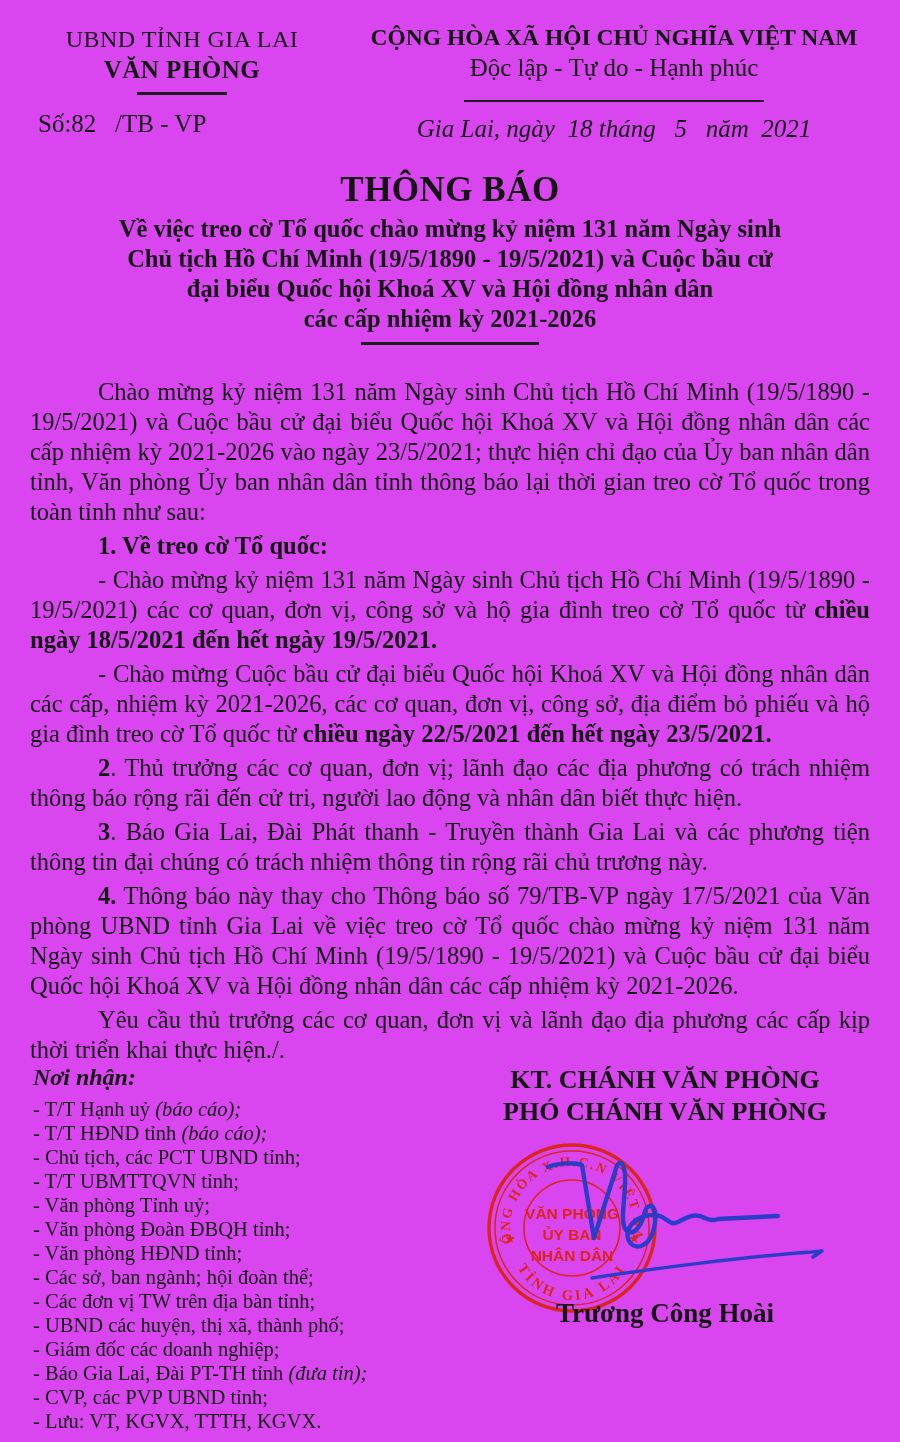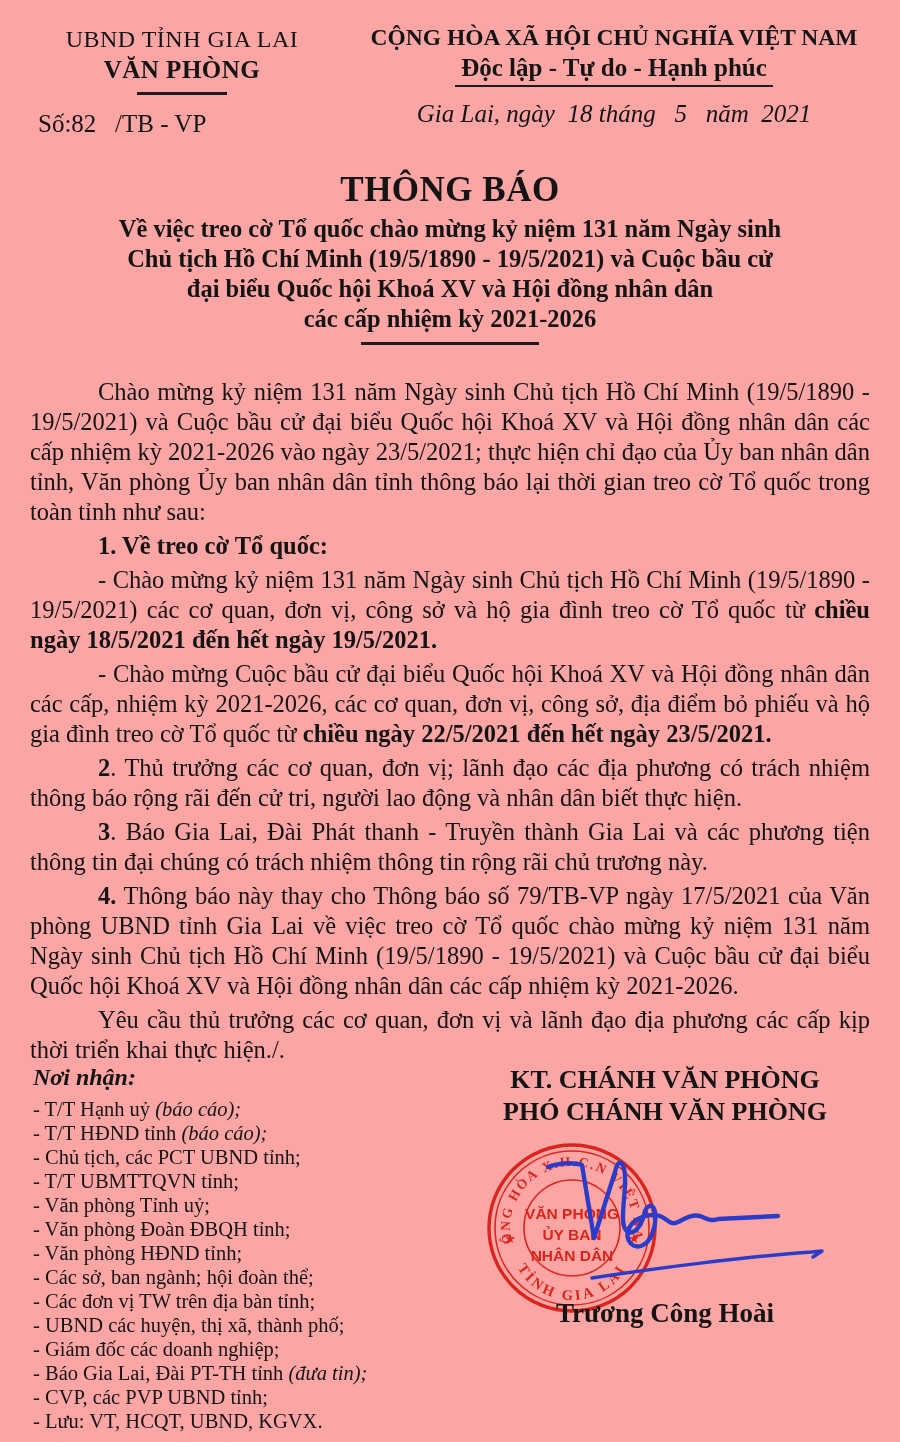--- a/index.html
+++ b/index.html
@@ -1,33 +1,33 @@
 <!DOCTYPE html>
 <html><head>
 <meta charset="utf-8">
 <style>
   * { margin:0; padding:0; box-sizing:border-box; }
   html,body { background:#ffffff; }
   .page {
-    position:relative; width:900px; height:1442px; background:#fca5a5;
+    position:relative; width:900px; height:1442px; background:#d946ef;
     font-family:"Liberation Serif", serif; color:#141414; overflow:hidden;
   }
   .abs { position:absolute; }
 
   
   .hdr-left  { left:26px; top:26px; width:312px; text-align:center; }
   .org-line1 { font-size:24px; letter-spacing:0.5px; }
   .org-line2 { font-size:25px; font-weight:bold; margin-top:3px; letter-spacing:0.5px; }
   .org-rule  { width:90px; height:2.5px; background:#1c1c1c; margin:8px auto 0; }
   .doc-number{ margin-top:15px; font-size:25px; text-align:left; padding-left:12px; white-space:pre; }
 
   .hdr-right { left:358px; top:24px; width:512px; text-align:center; }
   .nat-line1 { font-size:23.5px; font-weight:bold; }
-  .nat-line2 { display:inline-block; font-size:25px; font-weight:bold;
-               border-bottom:2.5px solid #1c1c1c; padding:0 6px 3px; margin-top:3px; }
+  .nat-line2 { display:inline-block; font-size:25px; font-weight:normal;
+               border-bottom:2.5px solid #1c1c1c; padding:0 6px 18px; margin-top:3px; }
   .dateline  { font-style:italic; font-size:25px; margin-top:13px; white-space:pre; }
 
   
   .title-block { left:30px; top:170px; width:840px; text-align:center; font-weight:bold; }
   .doc-type    { font-size:35px; letter-spacing:0.5px; }
   .title-lines { margin-top:4px; }
   .title-line  { font-size:24.5px; line-height:30px; }
   .title-rule  { width:178px; height:2.5px; background:#1c1c1c; margin:8px auto 0; }
 
   
@@ -103,21 +103,21 @@
         <p><span>- T/T UBMTTQVN tỉnh;</span></p>
         <p><span>- Văn phòng Tỉnh uỷ;</span></p>
         <p><span>- Văn phòng Đoàn ĐBQH tỉnh;</span></p>
         <p><span>- Văn phòng HĐND tỉnh;</span></p>
         <p><span>- Các sở, ban ngành; hội đoàn thể;</span></p>
         <p><span>- Các đơn vị TW trên địa bàn tỉnh;</span></p>
         <p><span>- UBND các huyện, thị xã, thành phố;</span></p>
         <p><span>- Giám đốc các doanh nghiệp;</span></p>
         <p><span>- Báo Gia Lai, Đài PT-TH tỉnh </span><span class="i">(đưa tin);</span></p>
         <p><span>- CVP, các PVP UBND tỉnh;</span></p>
-        <p><span>- Lưu: VT, HCQT, UBND, KGVX.</span></p>
+        <p><span>- Lưu: VT, KGVX, TTTH, KGVX.</span></p>
       </div>
   </div>
 
   <div class="abs sig-titles">
     <div>KT. CHÁNH VĂN PHÒNG</div>
     <div>PHÓ CHÁNH VĂN PHÒNG</div>
   </div>
 
   <svg class="abs stamp-svg" viewBox="0 0 172 172">
     <defs>

